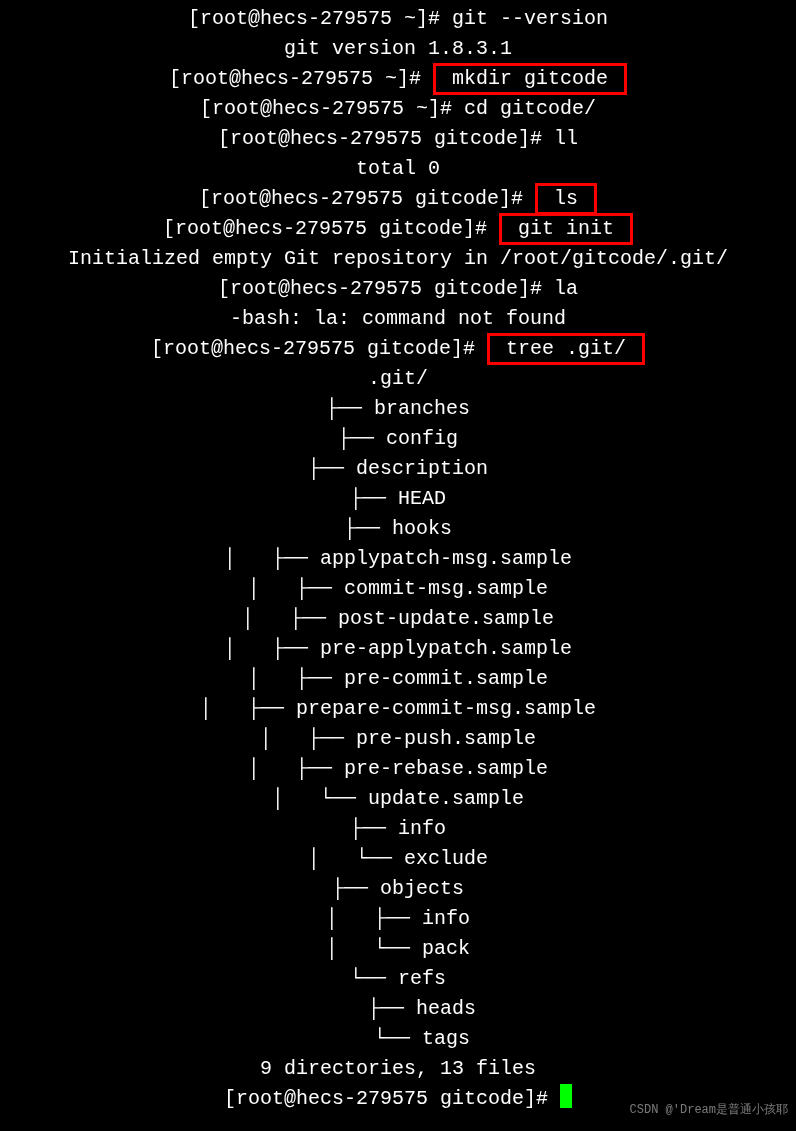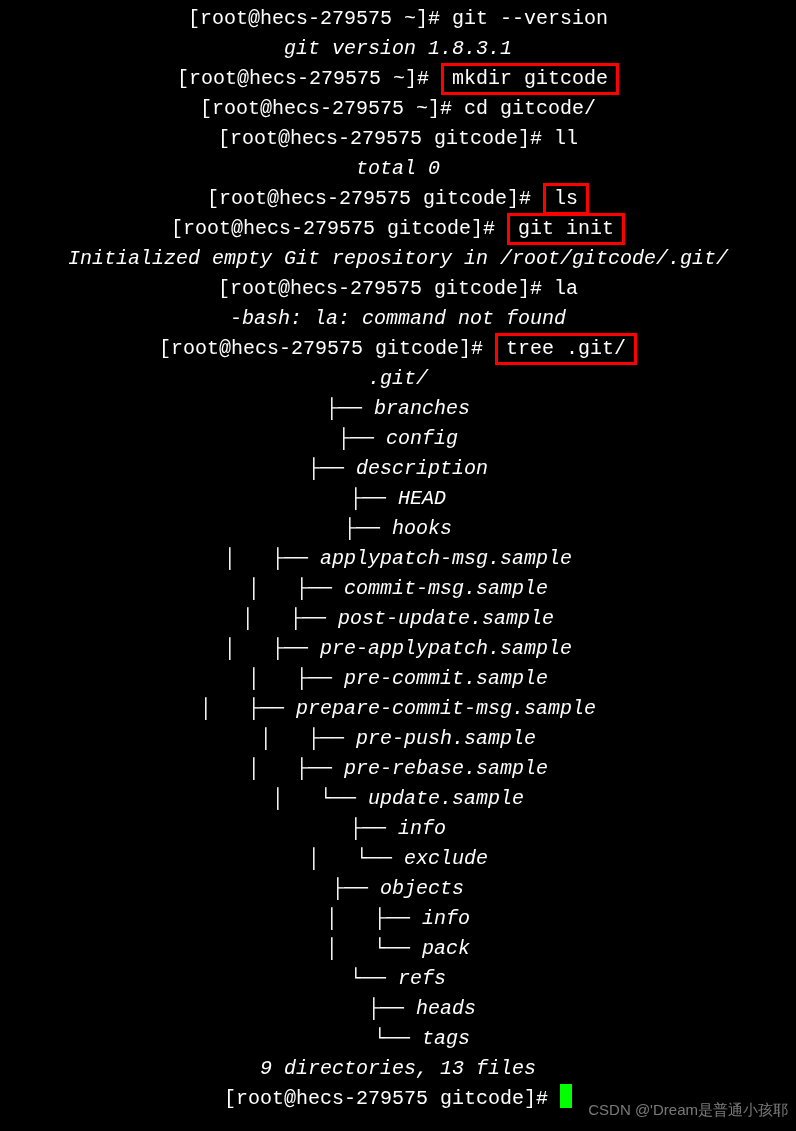--- a/index.html
+++ b/index.html
@@ -14,40 +14,40 @@
   }
   .terminal {
     padding: 4px 6px 12px 6px;
     white-space: pre;
   }
   .line { display: block; text-align: center; }
   .white { color: #fff; }
   .hl {
     display: inline-block;
     border: 3px solid #ff0000;
-    padding: 0 8px;
+    padding: 0 16px;
     margin: -3px 0;
     line-height: 26px;
   }
-  .tree-line { color: #fff; font-style: italic; }
+  .tree-line { color: #fff; }
   .cursor {
     display: inline-block;
     width: 12px;
     height: 24px;
     background: #00ff00;
     vertical-align: text-bottom;
     margin-bottom: 2px;
   }
   .watermark {
     position: fixed;
     right: 8px;
     bottom: 6px;
     color: rgba(200,200,200,0.6);
-    font-size: 15px;
-    font-family: Liberation Sans, sans-serif;
+    font-size: 12px;
+    font-family: Liberation Mono, monospace;
   }
 </style>
 </head>
 <body>
 
 <div class="terminal" id="term"><span class="line"><span class="white">[root@hecs-279575 ~]# </span><span class="white">git --version</span></span><span class="line"><span class="white tree-line">git version 1.8.3.1</span></span><span class="line"><span class="white">[root@hecs-279575 ~]# </span><span class="hl white">mkdir gitcode</span></span><span class="line"><span class="white">[root@hecs-279575 ~]# </span><span class="white">cd gitcode/</span></span><span class="line"><span class="white">[root@hecs-279575 gitcode]# </span><span class="white">ll</span></span><span class="line"><span class="white tree-line">total 0</span></span><span class="line"><span class="white">[root@hecs-279575 gitcode]# </span><span class="hl white">ls</span></span><span class="line"><span class="white">[root@hecs-279575 gitcode]# </span><span class="hl white">git init</span></span><span class="line"><span class="white tree-line">Initialized empty Git repository in /root/gitcode/.git/</span></span><span class="line"><span class="white">[root@hecs-279575 gitcode]# </span><span class="white">la</span></span><span class="line"><span class="white tree-line">-bash: la: command not found</span></span><span class="line"><span class="white">[root@hecs-279575 gitcode]# </span><span class="hl white">tree .git/</span></span><span class="line"><span class="white tree-line">.git/</span></span><span class="line"><span class="white tree-line">├── branches</span></span><span class="line"><span class="white tree-line">├── config</span></span><span class="line"><span class="white tree-line">├── description</span></span><span class="line"><span class="white tree-line">├── HEAD</span></span><span class="line"><span class="white tree-line">├── hooks</span></span><span class="line"><span class="white tree-line">│   ├── applypatch-msg.sample</span></span><span class="line"><span class="white tree-line">│   ├── commit-msg.sample</span></span><span class="line"><span class="white tree-line">│   ├── post-update.sample</span></span><span class="line"><span class="white tree-line">│   ├── pre-applypatch.sample</span></span><span class="line"><span class="white tree-line">│   ├── pre-commit.sample</span></span><span class="line"><span class="white tree-line">│   ├── prepare-commit-msg.sample</span></span><span class="line"><span class="white tree-line">│   ├── pre-push.sample</span></span><span class="line"><span class="white tree-line">│   ├── pre-rebase.sample</span></span><span class="line"><span class="white tree-line">│   └── update.sample</span></span><span class="line"><span class="white tree-line">├── info</span></span><span class="line"><span class="white tree-line">│   └── exclude</span></span><span class="line"><span class="white tree-line">├── objects</span></span><span class="line"><span class="white tree-line">│   ├── info</span></span><span class="line"><span class="white tree-line">│   └── pack</span></span><span class="line"><span class="white tree-line">└── refs</span></span><span class="line"><span class="white tree-line">    ├── heads</span></span><span class="line"><span class="white tree-line">    └── tags</span></span><span class="line"><span class="white tree-line"></span></span><span class="line"><span class="white tree-line">9 directories, 13 files</span></span><span class="line"><span class="white">[root@hecs-279575 gitcode]# </span><span class="cursor"></span></span></div>
 
 <div class="watermark">CSDN @'Dream是普通小孩耶</div>
 
 </body></html>

